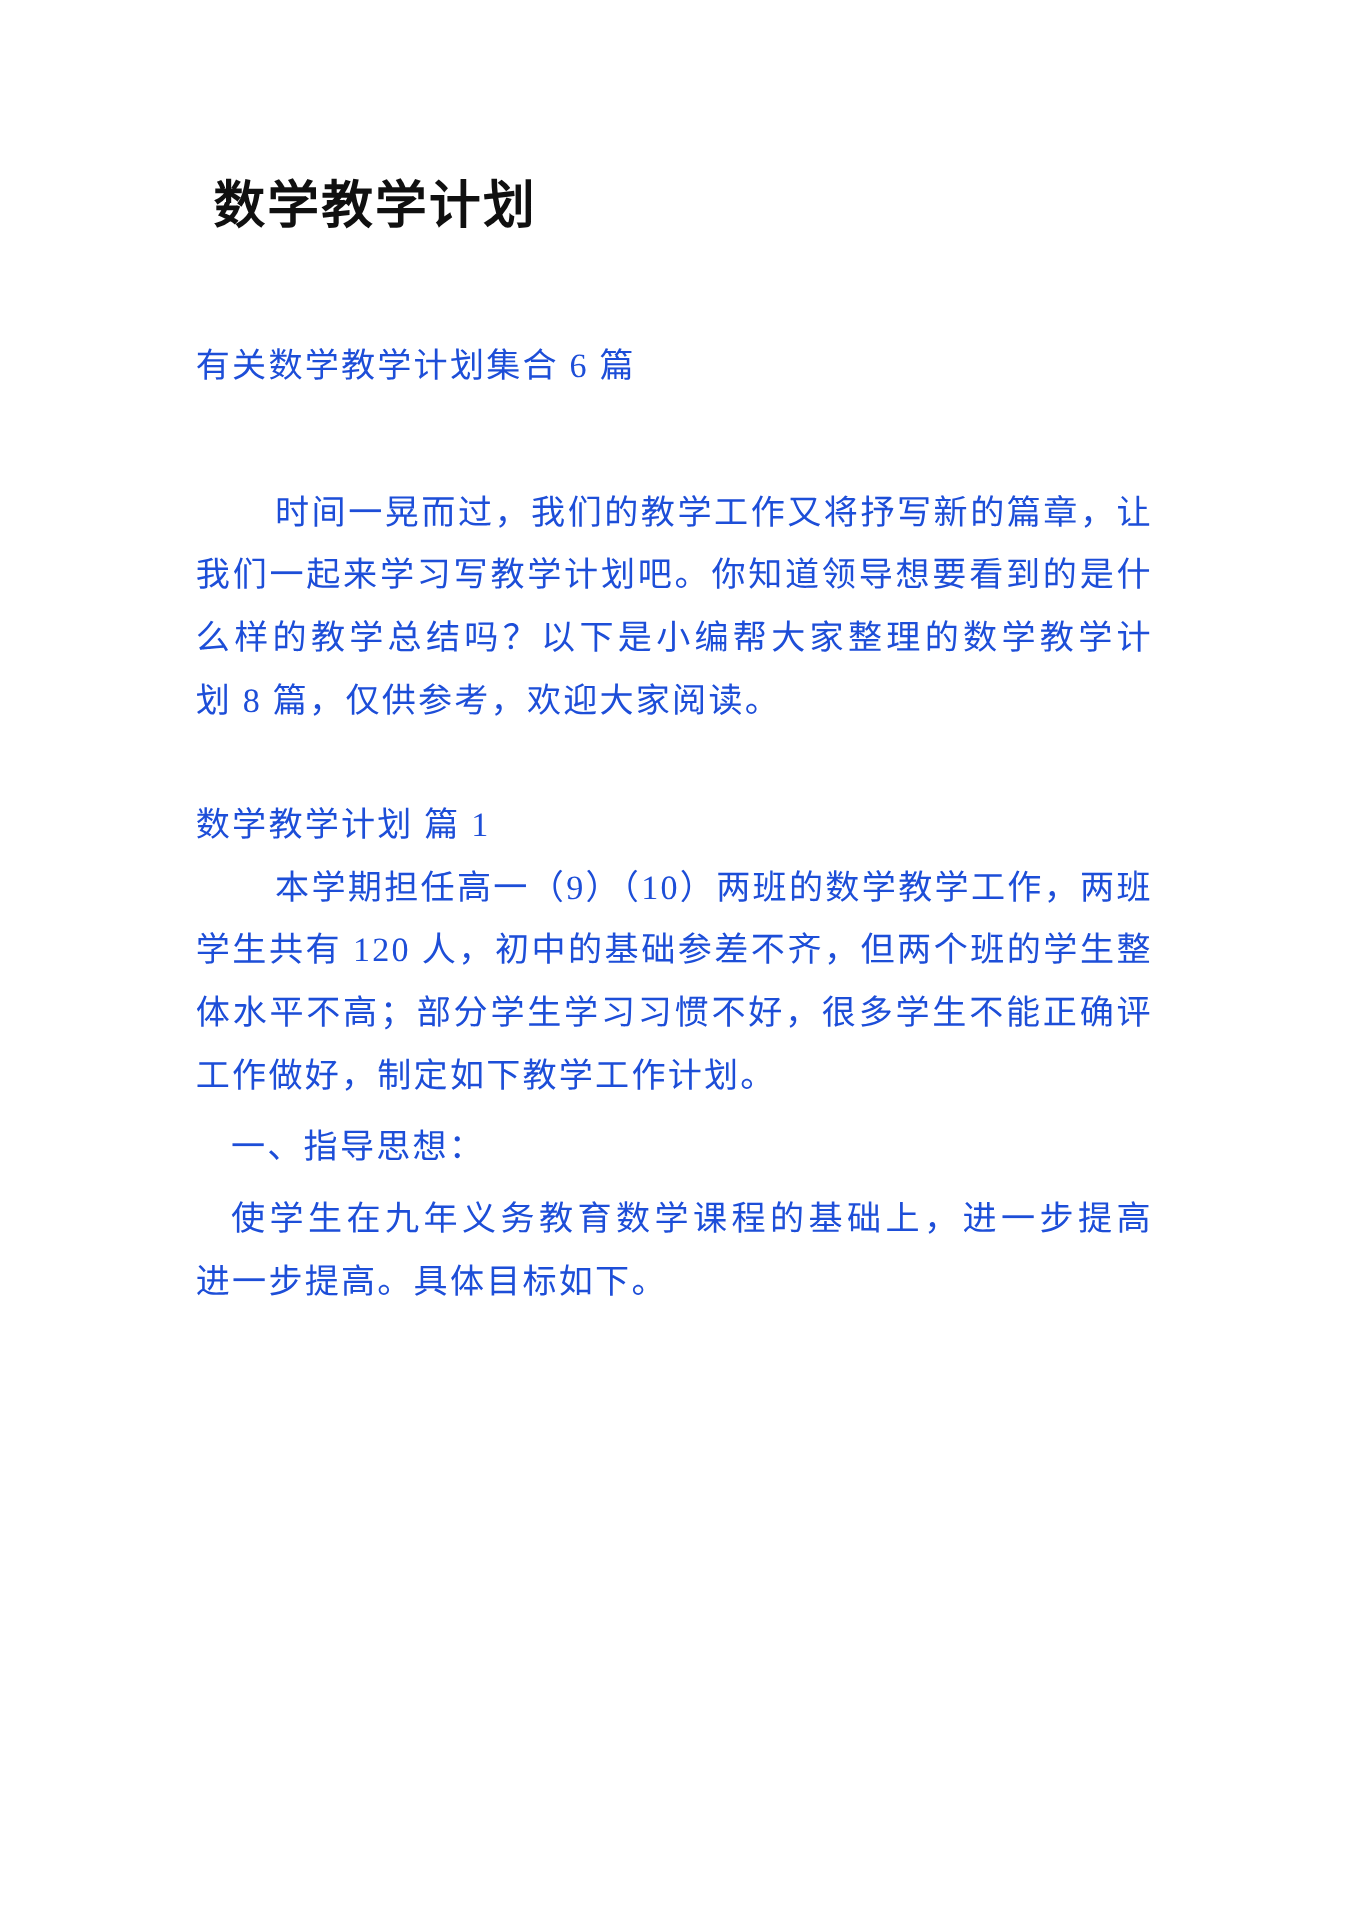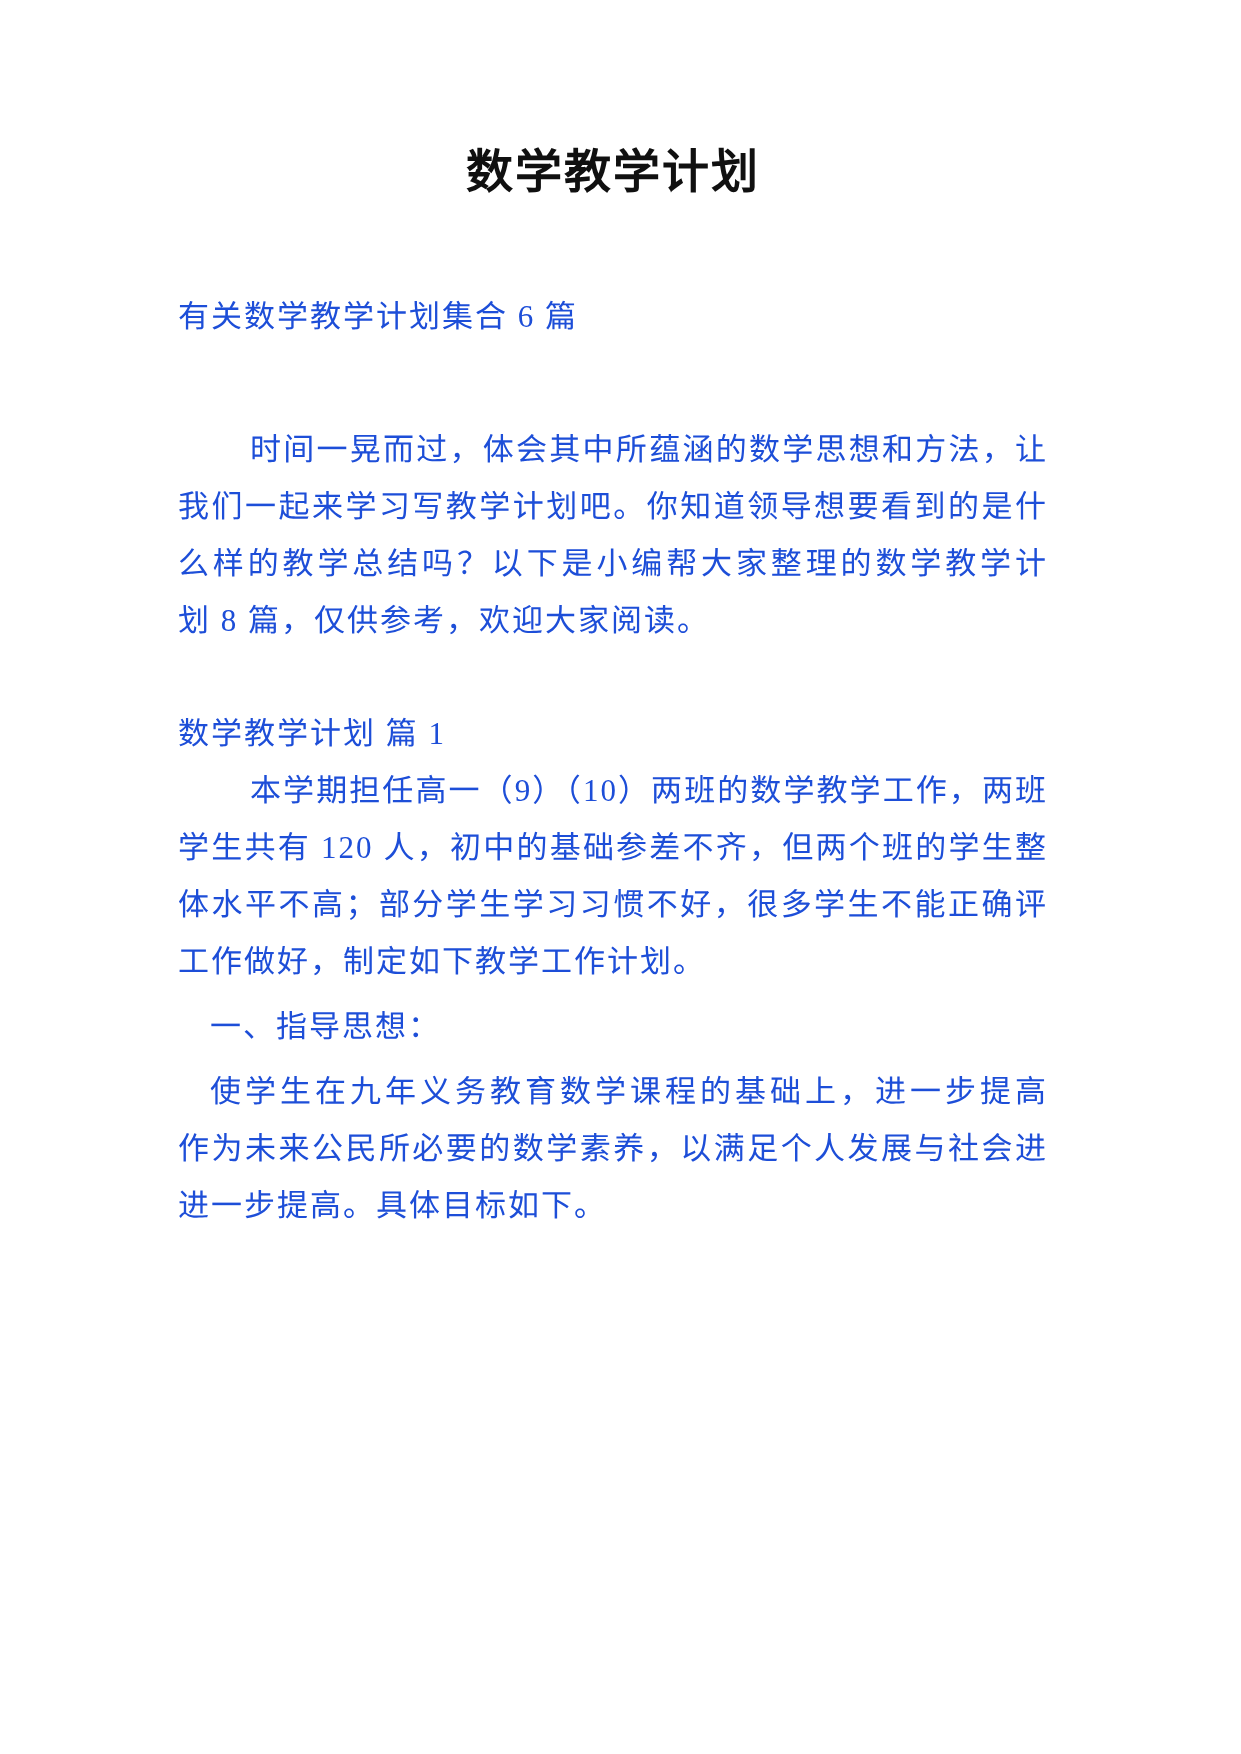--- a/index.html
+++ b/index.html
@@ -8,25 +8,25 @@
     width: 1241px;
     height: 1754px;
     box-sizing: border-box;
     background: #ffffff;
     padding: 140px 193px 0 178px;
     overflow: hidden;
     font-family: "Liberation Serif", "DejaVu Serif", serif;
     color: #1e1e1e;
   }
   .doc-title {
-    margin: 0;
+    margin: 16px;
     font-size: 47px;
     line-height: 64px;
     font-weight: 700;
-    text-align: center;
+    text-align: left;
     letter-spacing: 2px;
     color: #101010;
     font-family: "Liberation Serif", "DejaVu Serif", serif;
   }
   .block { margin: 0; }
   .block-subtitle { margin-top: 84px; }
   .block-intro { margin-top: 76px; }
   .block-heading { margin-top: 56px; }
   .tight-gap { margin-top: 8px; }
   .line {
@@ -47,21 +47,21 @@
 
 <div class="page">
 
   <h1 class="doc-title">数学教学计划</h1>
 
   <section class="block block-subtitle">
     <div class="line">有关数学教学计划集合 6 篇</div>
   </section>
 
   <section class="block block-intro">
-    <div class="line fill ind2">时间一晃而过，体会其中所蕴涵的数学思想和方法，让</div>
+    <div class="line fill ind2">时间一晃而过，我们的教学工作又将抒写新的篇章，让</div>
     <div class="line fill">我们一起来学习写教学计划吧。你知道领导想要看到的是什</div>
     <div class="line fill">么样的教学总结吗？以下是小编帮大家整理的数学教学计</div>
     <div class="line">划 8 篇，仅供参考，欢迎大家阅读。</div>
   </section>
 
   <section class="block block-heading">
     <div class="line">数学教学计划 篇 1</div>
   </section>
 
   <section class="block">
@@ -70,18 +70,17 @@
     <div class="line fill">体水平不高；部分学生学习习惯不好，很多学生不能正确评</div>
     <div class="line">工作做好，制定如下教学工作计划。</div>
   </section>
 
   <section class="block tight-gap">
     <div class="line ind1">一、指导思想：</div>
   </section>
 
   <section class="block tight-gap">
     <div class="line fill ind1">使学生在九年义务教育数学课程的基础上，进一步提高</div>
-    <div class="line fill">作为未来公民所必要的数学素养，以满足个人发展与社会进</div>
     <div class="line">进一步提高。具体目标如下。</div>
   </section>
 
 
 </div>
 
 </body></html>

